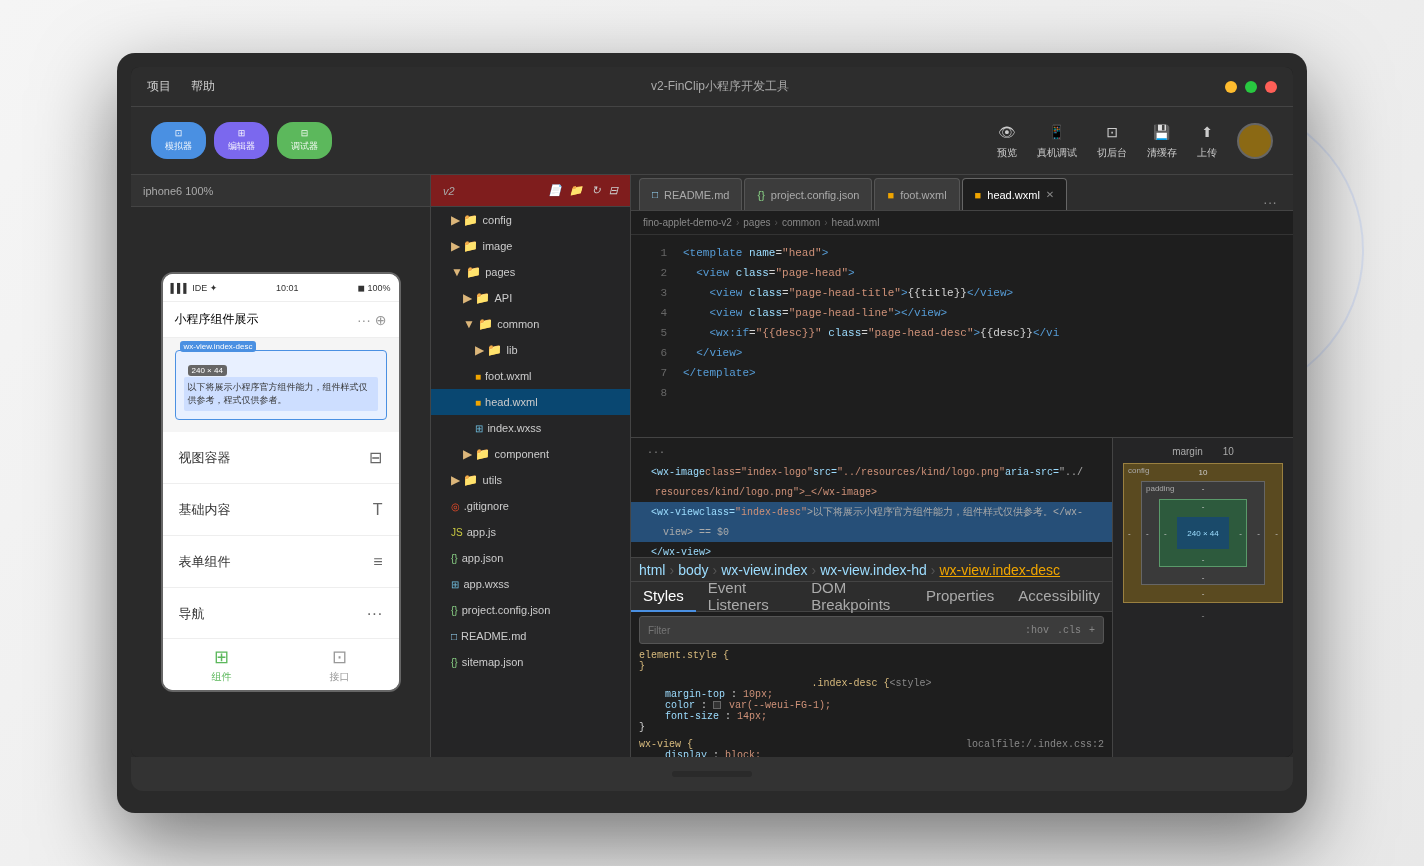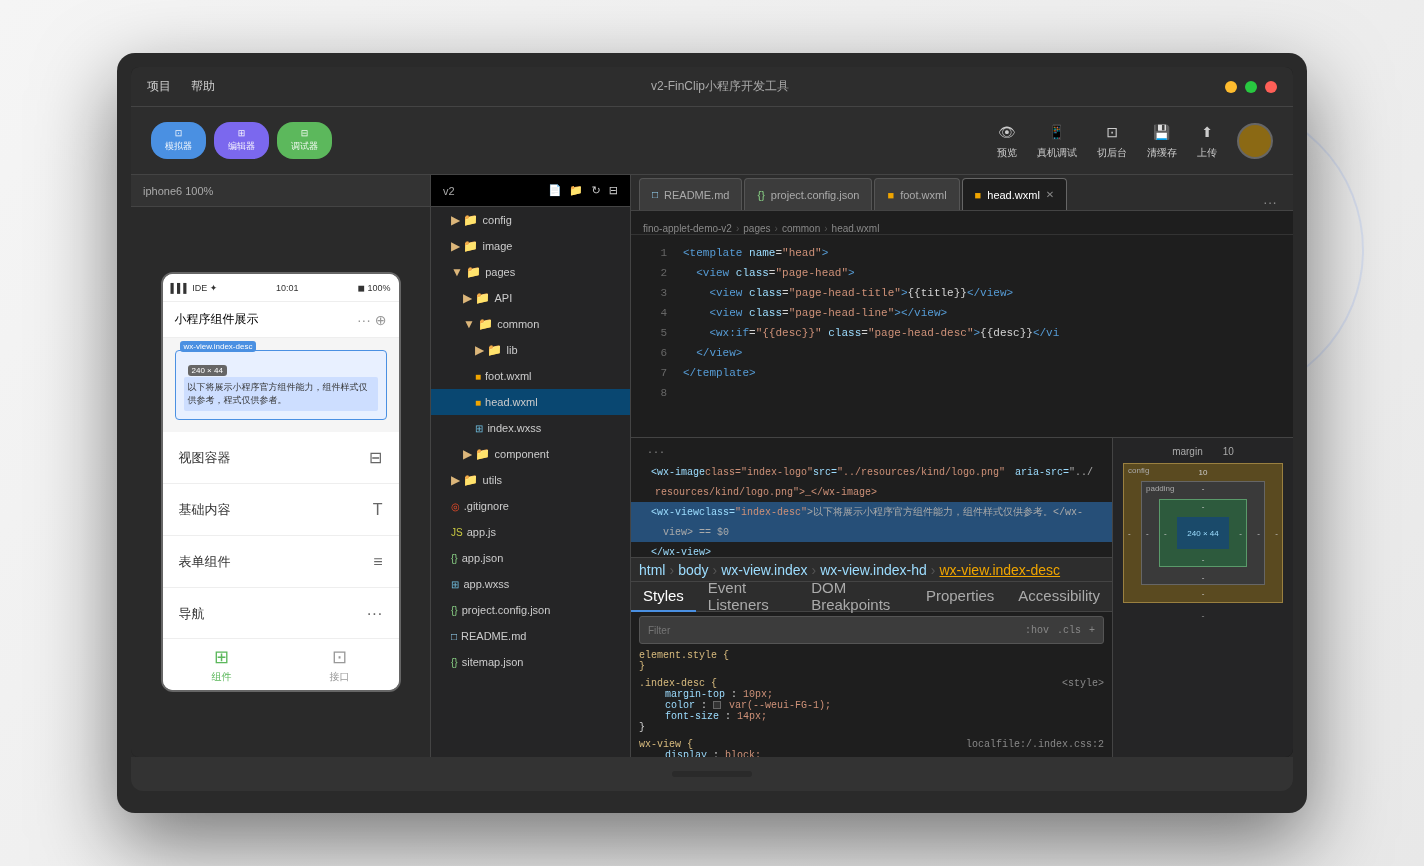--- a/index.html
+++ b/index.html
@@ -305,28 +305,29 @@
     
     .file-tree {
       width: 200px;
       background: #252526;
       border-right: 1px solid #444;
       flex-shrink: 0;
       overflow-y: auto;
     }
     .file-tree-header {
       height: 32px;
-      background: #000000;
+      background: #7f1d1d;
       display: flex;
       align-items: center;
       padding: 0 12px;
       font-size: 11px;
       color: #aaa;
       border-bottom: 1px solid #444;
       gap: 8px;
+      font-style: italic;
     }
     .file-tree-actions {
       display: flex;
       gap: 8px;
       margin-left: auto;
     }
     .file-item {
       height: 26px;
       display: flex;
       align-items: center;
@@ -397,21 +398,21 @@
       padding: 0 8px;
     }
     .tab-dot-wxml { color: #f0a500; }
     .tab-dot-json { color: #89d185; }
 
     
     .breadcrumb {
       height: 24px;
       background: #1e1e1e;
       display: flex;
-      align-items: flex-end;
+      align-items: center;
       padding: 0 12px;
       font-size: 10px;
       color: #888;
       border-bottom: 1px solid #333;
       gap: 4px;
       flex-shrink: 0;
     }
     .breadcrumb-sep { color: #555; }
 
     
@@ -897,21 +898,21 @@
               <div style="flex:1;overflow-y:auto;background:#1e1e1e;border-bottom:1px solid #444;font-family:'Courier New',monospace;font-size:10px;padding:4px 0;max-height:120px;">
                 <div class="html-line" style="padding-left:16px;">
                   <span style="color:#888;">···</span>
                 </div>
                 <div class="html-line">
                   <span style="color:#9cdcfe;">&nbsp;&nbsp;&lt;wx-image</span>
                   <span style="color:#ce9178;"> class=</span>
                   <span style="color:#ce9178;">"index-logo"</span>
                   <span style="color:#9cdcfe;"> src=</span>
                   <span style="color:#ce9178;">"../resources/kind/logo.png"</span>
-                  <span style="color:#9cdcfe;margin-left:10px;"> aria-src=</span>
+                  <span style="color:#9cdcfe;"> aria-src=</span>
                   <span style="color:#aaa;">"../</span>
                 </div>
                 <div class="html-line" style="padding-left:24px;">
                   <span style="color:#ce9178;">resources/kind/logo.png"&gt;_&lt;/wx-image&gt;</span>
                 </div>
                 <div class="html-line html-highlight">
                   <span style="color:#9cdcfe;">&nbsp;&nbsp;&lt;wx-view</span>
                   <span style="color:#9cdcfe;"> class=</span>
                   <span style="color:#ce9178;">"index-desc"</span>
                   <span style="color:#aaa;">&gt;以下将展示小程序官方组件能力，组件样式仅供参考。&lt;/wx-</span>
@@ -954,21 +955,21 @@
                     <span>+</span>
                   </div>
                 </div>
 
                 <div class="css-block">
                   <span class="css-selector">element.style {</span><br>
                   <span class="css-selector">}</span>
                 </div>
 
                 <div class="css-block">
-                  <div style="display:flex;justify-content:space-between;">
+                  <div style="display:flex;justify-content:center;">
                     <span class="css-selector">.index-desc {</span>
                     <span class="css-source">&lt;style&gt;</span>
                   </div>
                   <div style="padding-left:12px;">
                     <span class="css-dot"> </span>
                     <span class="css-property">margin-top</span>
                     <span style="color:#d4d4d4;">: </span>
                     <span class="css-value">10px;</span>
                   </div>
                   <div style="padding-left:12px;">

